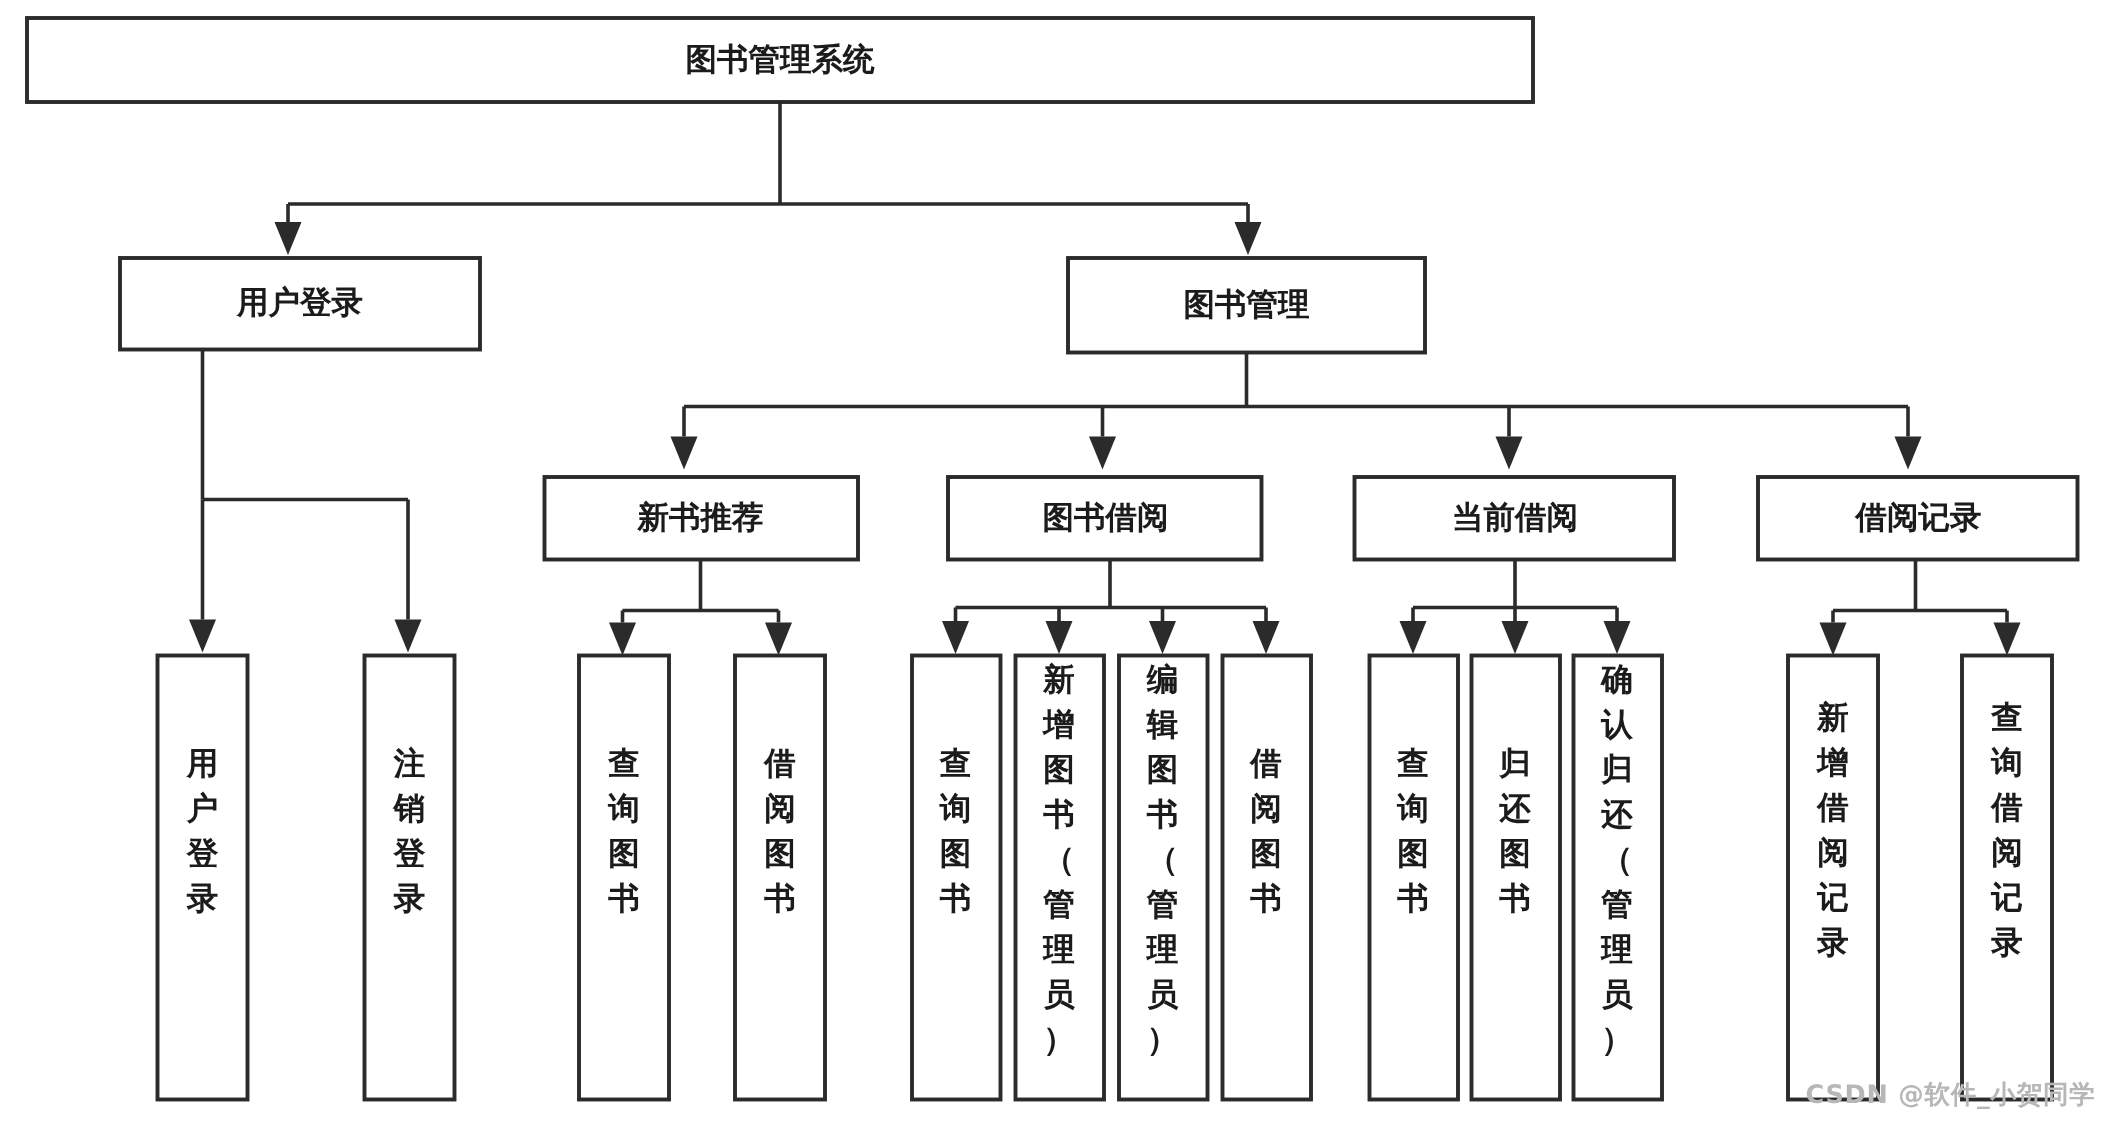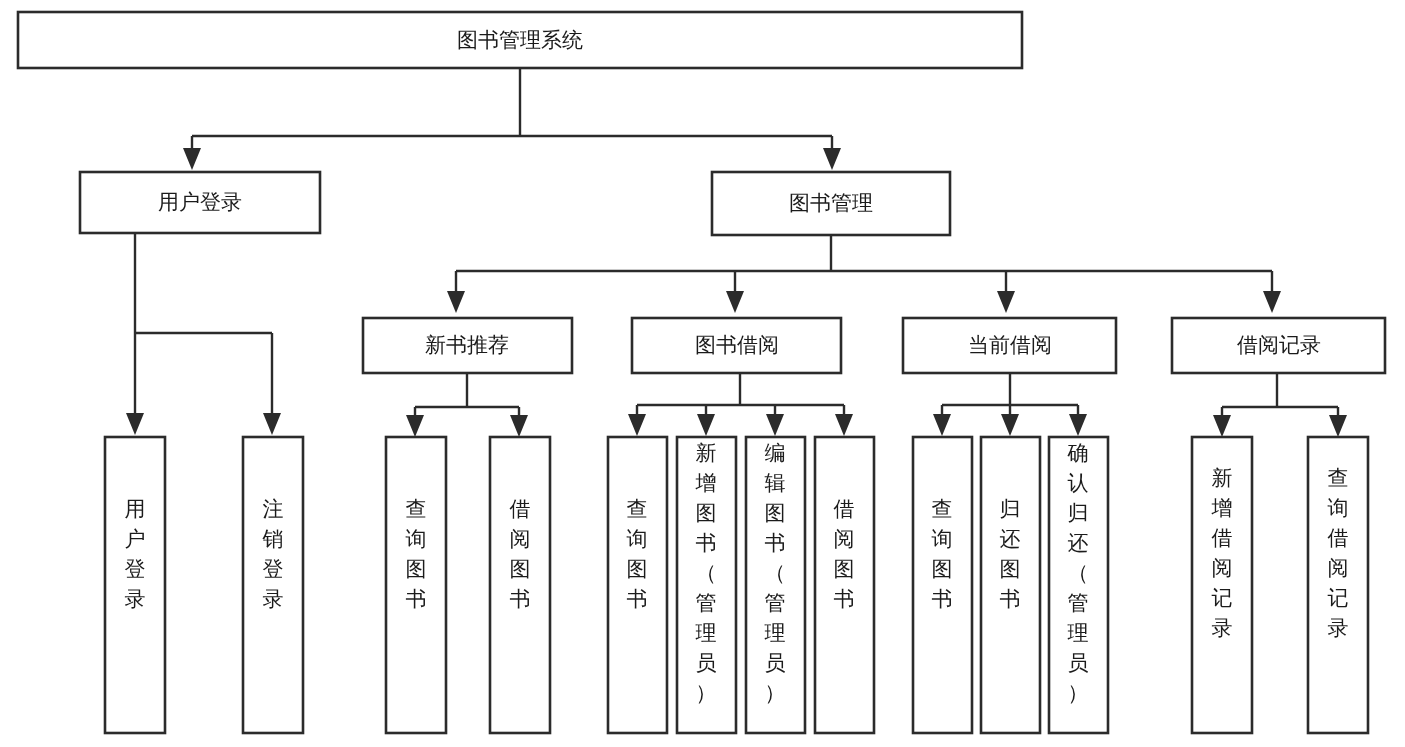--- a/index.html
+++ b/index.html
@@ -13,20 +13,21 @@
     height: 747px;
     font-family: "DejaVu Sans", "Liberation Sans", sans-serif;
     overflow: hidden;
     position: relative;
   }
   #diagram-root {
     position: relative;
     width: 1405px;
     height: 747px;
     background: #ffffff;
+    font-weight: bold;
   }
   svg.diagram-canvas {
     position: absolute;
     left: 0;
     top: 0;
     width: 1405px;
     height: 747px;
     display: block;
   }
   .node-box {
@@ -251,14 +252,15 @@
       <text class="node-label-v" x="1222" y="485"><tspan x="1222" y="485">新</tspan><tspan x="1222" y="515">增</tspan><tspan x="1222" y="545">借</tspan><tspan x="1222" y="575">阅</tspan><tspan x="1222" y="605">记</tspan><tspan x="1222" y="635">录</tspan></text>
     </g>
 
     <g>
       <rect class="node-box" x="1308" y="437" width="60" height="296"></rect>
       <text class="node-label-v" x="1338" y="485"><tspan x="1338" y="485">查</tspan><tspan x="1338" y="515">询</tspan><tspan x="1338" y="545">借</tspan><tspan x="1338" y="575">阅</tspan><tspan x="1338" y="605">记</tspan><tspan x="1338" y="635">录</tspan></text>
     </g>
 
   </svg>
 
+  <div class="watermark-text">CSDN @软件_小贺同学</div>
 
 </div>
 
 </body></html>

